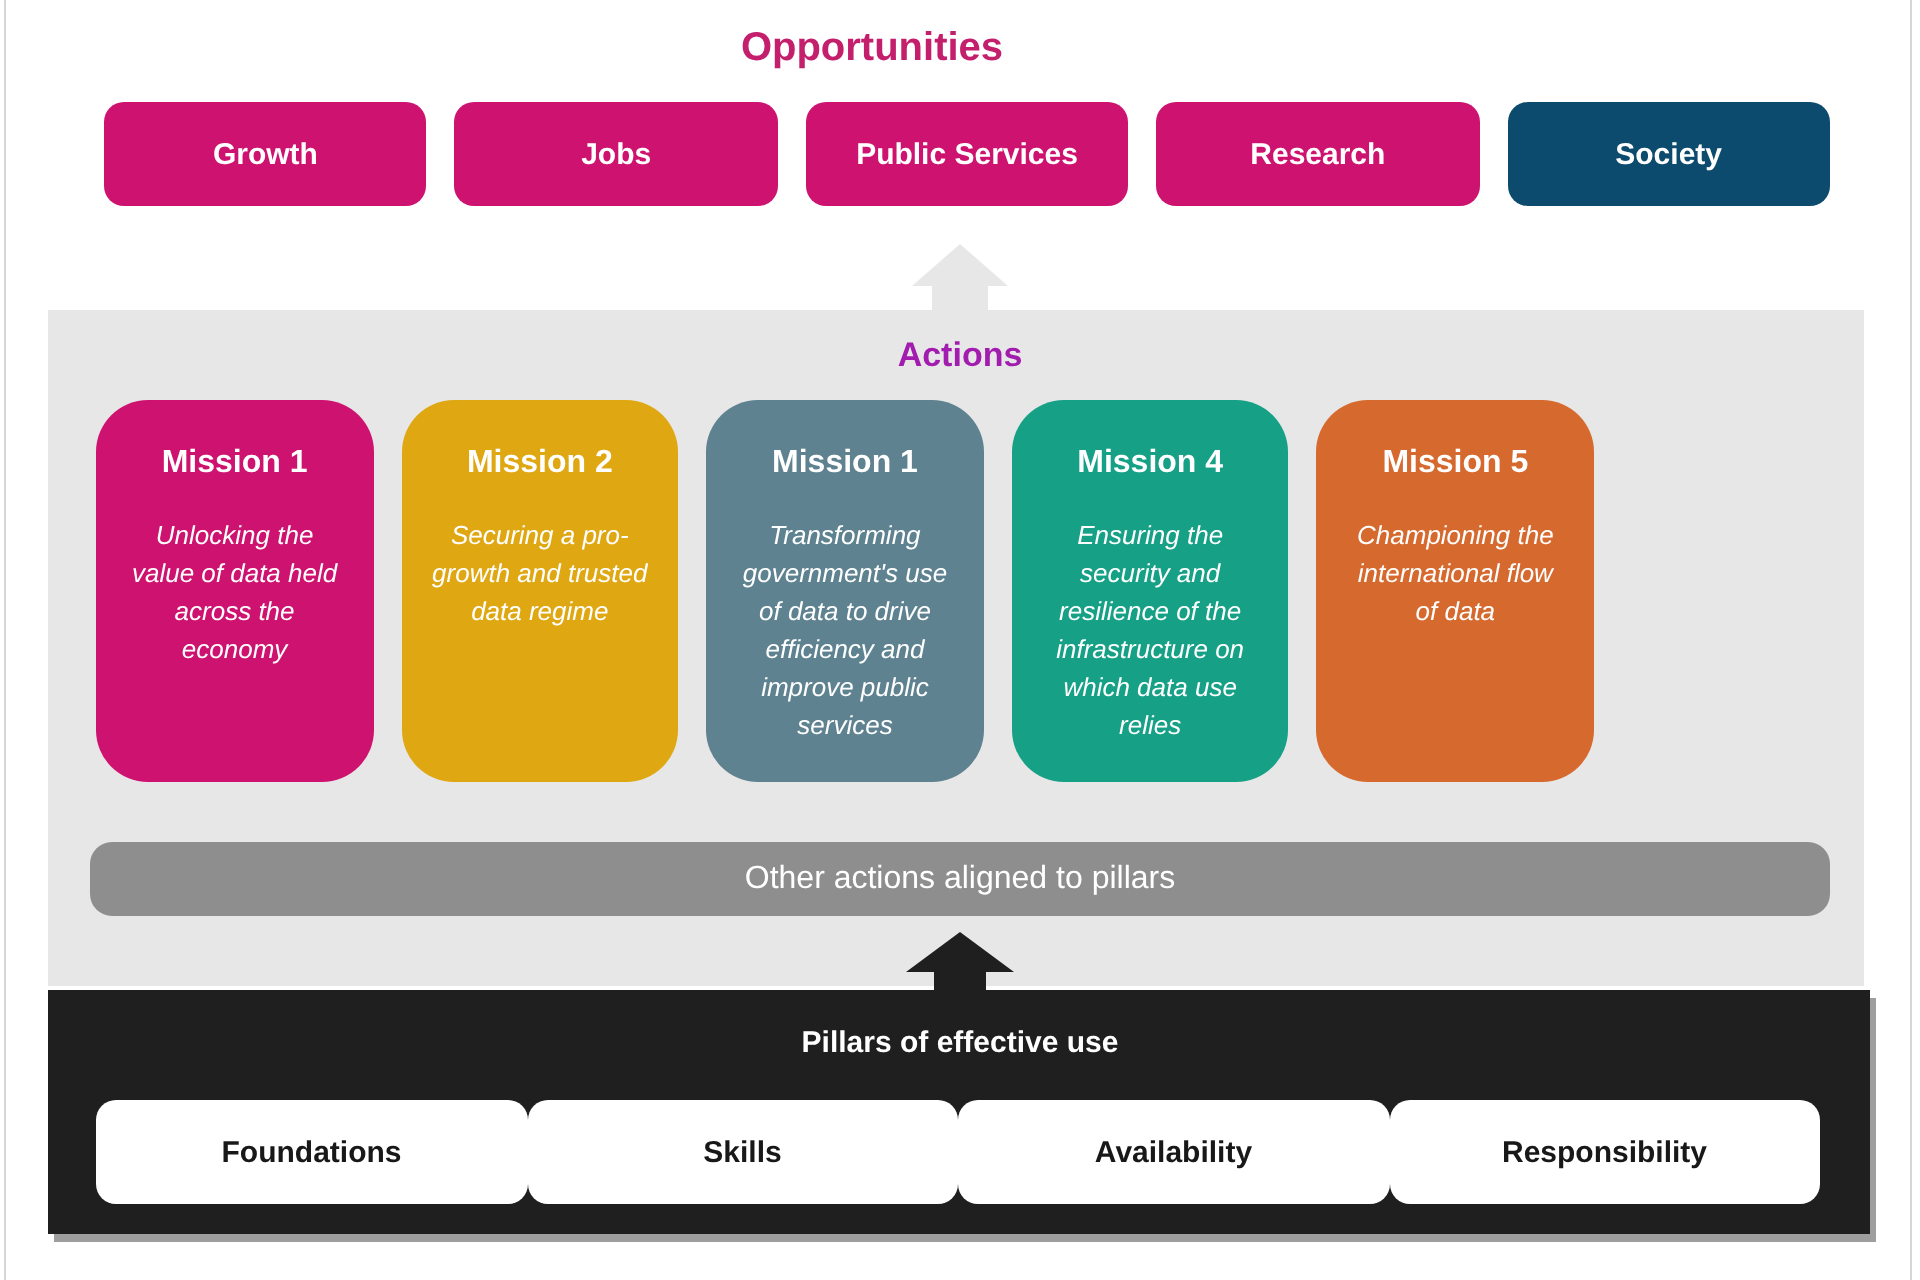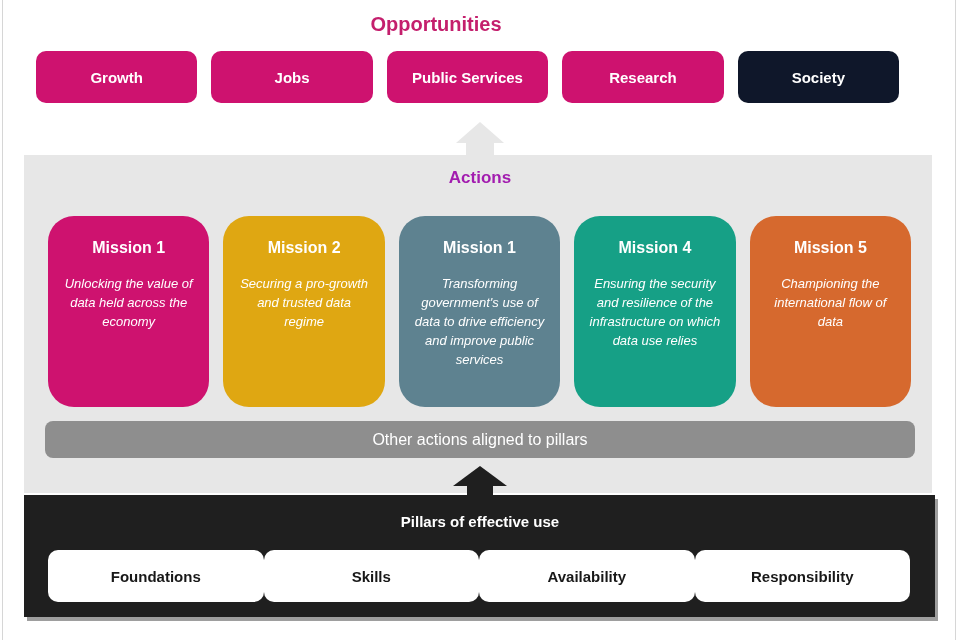--- a/index.html
+++ b/index.html
@@ -6,30 +6,30 @@
   html,body { width:960px; height:640px; background:#ffffff; font-family:"Liberation Sans", sans-serif; }
   .page { position:relative; width:960px; height:640px; background:#ffffff; overflow:hidden; }
 
   .edge-line { position:absolute; top:0; width:1px; height:640px; background:#d6d6d6; }
   .edge-line.left { left:2px; }
   .edge-line.right { left:955px; }
 
   
   .opp-title { position:absolute; top:13px; left:0; width:872px; text-align:center;
                font-size:20px; font-weight:bold; }
-  .opp-row { position:absolute; top:51px; left:36px; width:863px; height:52px;
+  .opp-row { position:absolute; top:51px; left:52px; width:863px; height:52px;
              display:flex; gap:14px; }
   .pill { flex:1; height:52px; border-radius:10px; color:#ffffff; font-weight:bold;
           font-size:15px; display:flex; align-items:center; justify-content:center; }
 
   
   .actions-section { position:absolute; left:24px; top:155px; width:908px; height:338px; }
   .actions-title { position:absolute; top:168px; left:0; width:960px; text-align:center;
                    font-size:17px; font-weight:bold; color:#a21caf; }
-  .missions-row { position:absolute; left:48px; top:216px; width:863px; height:191px;
+  .missions-row { position:absolute; left:48px; top:200px; width:749px; height:191px;
                   display:flex; gap:14px; }
   .mission-card { flex:1; border-radius:26px; color:#ffffff; text-align:center;
                   padding:23px 12px 0 12px; }
   .m-title { font-size:16px; font-weight:bold; margin-bottom:17px; }
   .m-desc { font-size:13px; font-style:italic; line-height:19px; padding:0 2px; }
 
   .other-bar { position:absolute; left:45px; top:421px; width:870px; height:37px;
                border-radius:8px; color:#ffffff; font-size:16px; text-align:center;
                line-height:37px; }
 
@@ -63,21 +63,21 @@
   <div class="edge-line left"></div>
   <div class="edge-line right"></div>
 
   <div class="opp-title" style="color: rgb(196, 31, 109);">Opportunities</div>
 
   <div class="opp-row">
     <div class="pill" style="background-color: rgb(206, 18, 111);">Growth</div>
     <div class="pill" style="background-color: rgb(206, 18, 111);">Jobs</div>
     <div class="pill" style="background-color: rgb(206, 18, 111);">Public Services</div>
     <div class="pill" style="background-color: rgb(206, 18, 111);">Research</div>
-    <div class="pill" style="background-color: #0f172a;">Society</div>
+    <div class="pill" style="background-color: #0c4a6e;">Society</div>
   </div>
 
   <div class="actions-section" style="background-color: rgb(231, 231, 231);"></div>
 
   <div class="actions-title">Actions</div>
 
   <div class="missions-row">
     <div class="mission-card" style="background-color: rgb(206, 18, 111);">
       <div class="m-title">Mission 1</div>
       <div class="m-desc">Unlocking the value of data held across the economy</div>
@@ -93,21 +93,21 @@
     <div class="mission-card" style="background-color: rgb(22, 160, 134);">
       <div class="m-title">Mission 4</div>
       <div class="m-desc">Ensuring the security and resilience of the infrastructure on which data use relies</div>
     </div>
     <div class="mission-card" style="background-color: rgb(214, 105, 46);">
       <div class="m-title">Mission 5</div>
       <div class="m-desc">Championing the international flow of data</div>
     </div>
   </div>
 
-  <div class="other-bar" style="background-color: rgb(142, 142, 142);">Other actions aligned to pillars</div>
+  <div class="other-bar" style="background-color: rgb(142, 142, 142); border-radius: 11px;">Other actions aligned to pillars</div>
 
   <div class="pillars-section" style="background-color: rgb(31, 31, 31);"></div>
 
   <div class="pillars-title">Pillars of effective use</div>
 
   <div class="pillars-row">
     <div class="pillar">Foundations</div>
     <div class="pillar">Skills</div>
     <div class="pillar">Availability</div>
     <div class="pillar">Responsibility</div>

